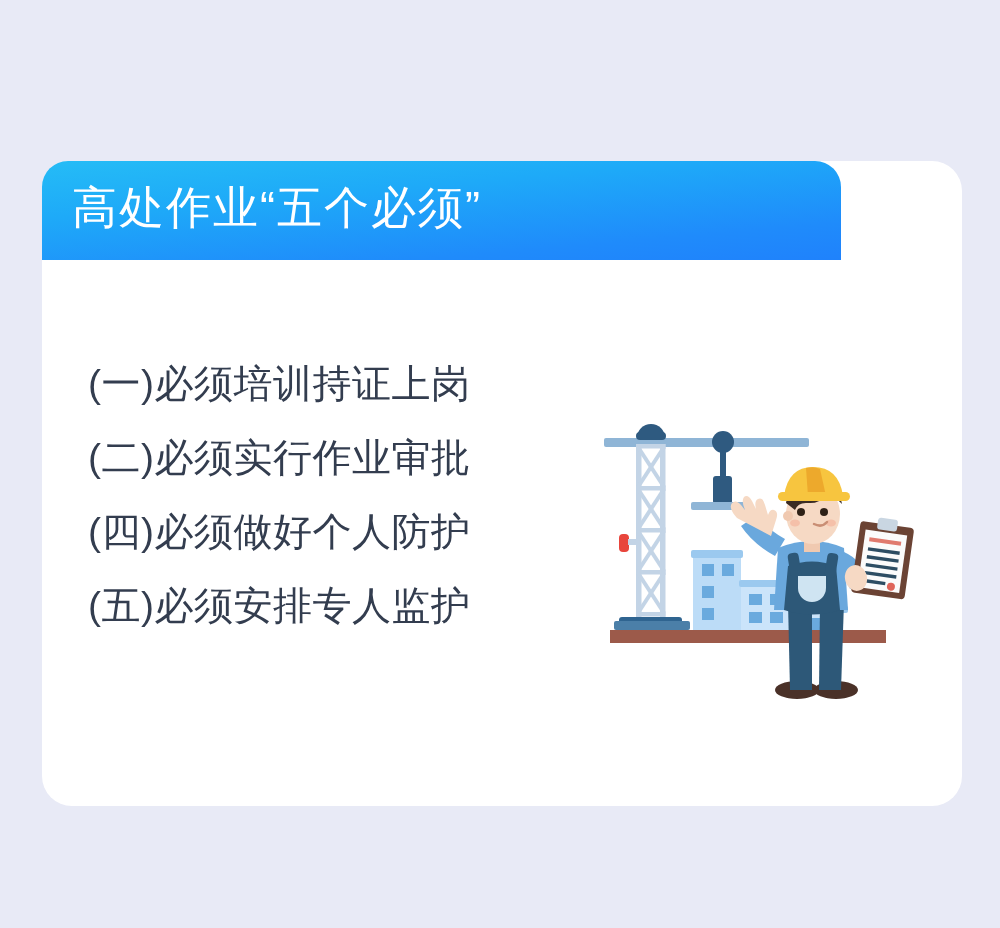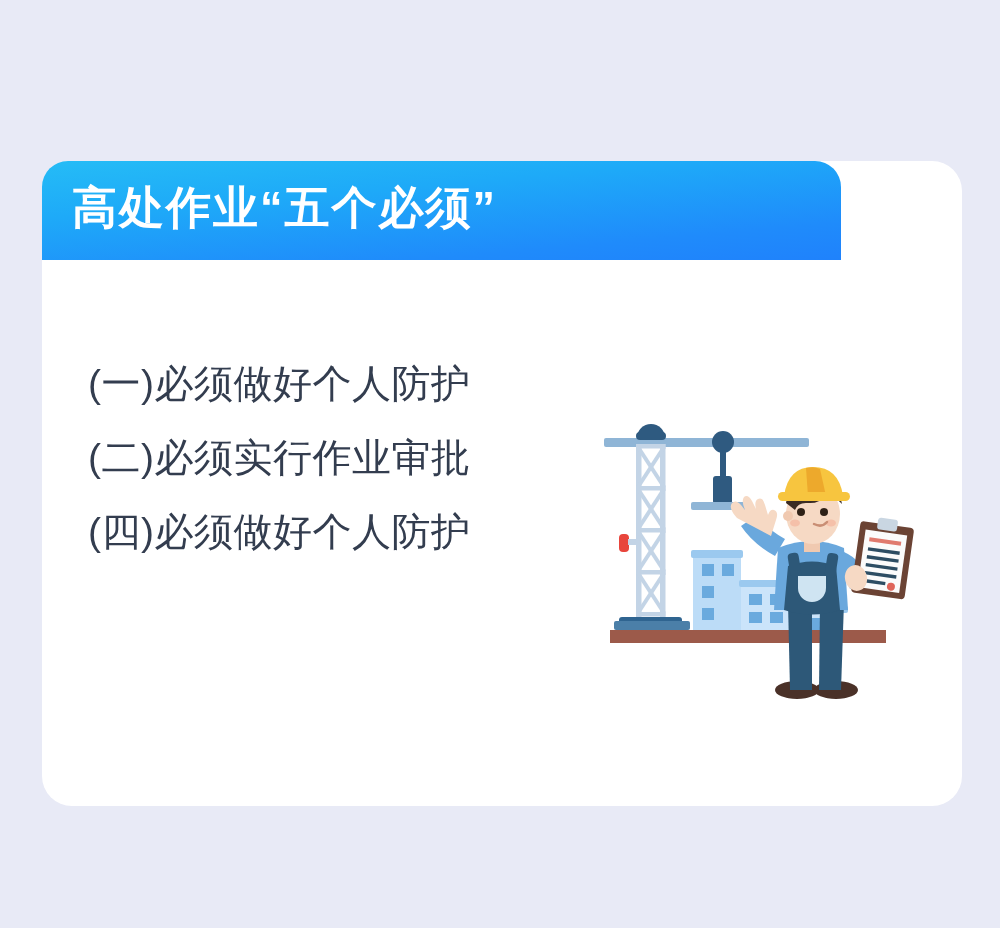--- a/index.html
+++ b/index.html
@@ -67,21 +67,21 @@
     border-radius: 26px 26px 0 0;
     z-index: 3;
     overflow: hidden;
   }
   #title-text {
     position: absolute;
     left: 30px;
     top: 15px;
     color: #ffffff;
     font-size: 45px;
-    font-weight: bold;
+    font-weight: normal;
     letter-spacing: 2px;
     line-height: 64px;
     white-space: nowrap;
   }
 
   
   #bullet-list {
     position: absolute;
     left: 46px;
     top: 186px;
@@ -112,23 +112,24 @@
 
   <div id="orange-tab"></div>
 
   <div id="card-body">
 
     <div id="title-bar">
       <div id="title-text">高处作业“五个必须”</div>
     </div>
 
     <div id="bullet-list">
-      <div class="bullet-line">(一)必须做好个人防护</div>
+      <div class="bullet-line">(一)必须培训持证上岗</div>
       <div class="bullet-line">(二)必须实行作业审批</div>
       <div class="bullet-line">(四)必须做好个人防护</div>
+      <div class="bullet-line">(五)必须安排专人监护</div>
     </div>
 
     <div id="illustration">
       <svg width="360" height="310" viewBox="0 0 360 310" xmlns="http://www.w3.org/2000/svg">
 
         <g>
 
           <rect x="12" y="32" width="205" height="9" rx="2" fill="#8fb5d6"></rect>
 
           <path d="M45 32 a14 14 0 0 1 28 0 z" fill="#2e5a80"></path>

